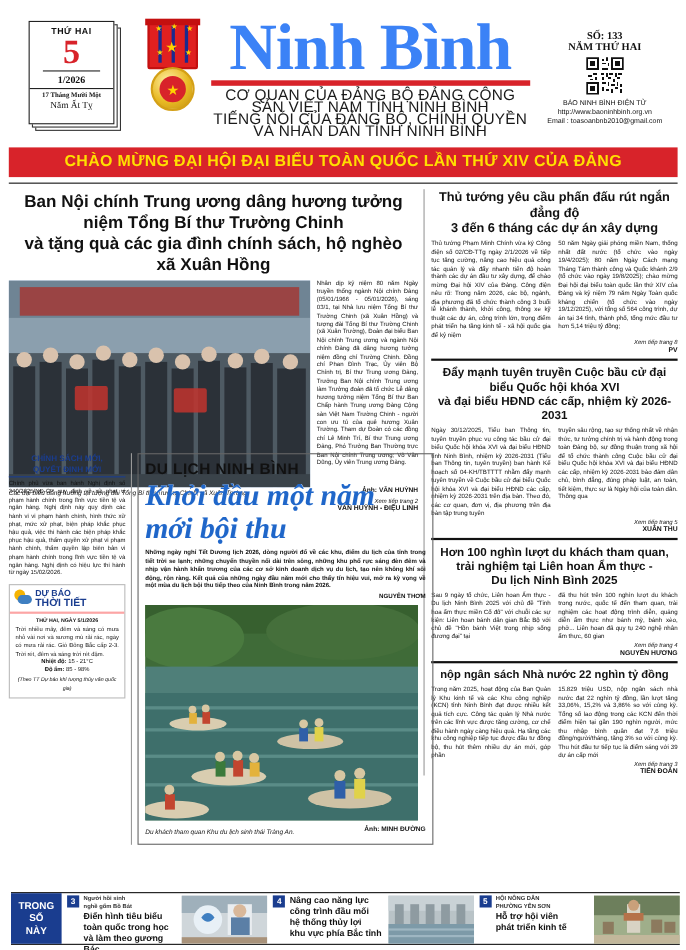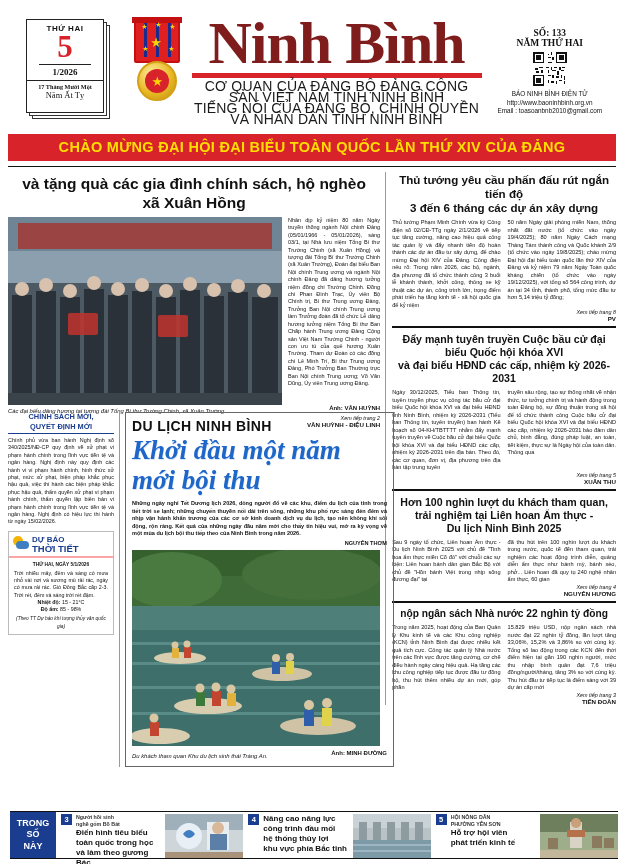--- a/index.html
+++ b/index.html
@@ -37,21 +37,21 @@
   .medal .star-sm { position:absolute; color:#ffd400; font-size:7px; line-height:7px; }
   .medal .star-big { position:absolute; left:30px; top:18px; color:#ffd400; font-size:13px; }
   .medal .disc { position:absolute; left:17px; top:44px; width:40px; height:40px; border-radius:50%;
                  background:radial-gradient(circle at 38% 32%, #fff0a8, #e8b923 55%, #c08f10);
                  border:2px solid #d4a017; }
   .medal .disc-in { position:absolute; left:6px; top:6px; width:24px; height:24px; border-radius:50%;
                     background:#d8232a; display:flex; align-items:center; justify-content:center;
                     color:#ffd400; font-size:13px; }
 
   .title-block { flex:1; text-align:center; margin-left:4px; }
-  .nb-title { font-family:"Liberation Serif", serif; font-weight:bold; color:#7f1d1d;
+  .nb-title { font-family:"Liberation Serif", serif; font-weight:bold; color:#3b82f6;
               font-size:60px; line-height:58px; letter-spacing:-1px; }
   .nb-redbar { height:5px; background:#d8232a; margin:1px auto 3px; width:290px; }
   .nb-sub { font-weight:normal; font-size:14px; letter-spacing:.2px; color:#1a1a1a; line-height:11px; }
 
   .issue-block { width:150px; text-align:center; padding-top:6px; }
   .issue-no { font-family:"Liberation Serif", serif; font-weight:bold; font-size:9.5px; }
   .issue-yr { font-family:"Liberation Serif", serif; font-weight:bold; font-size:9.5px; margin-bottom:4px; }
   .qr { width:34px; height:34px; margin:0 auto 4px; }
   .issue-meta { font-size:6.4px; line-height:8.6px; }
 
@@ -214,20 +214,21 @@
     </div>
   </div>
 
   <div class="welcome">CHÀO MỪNG ĐẠI HỘI ĐẠI BIỂU TOÀN QUỐC LẦN THỨ XIV CỦA ĐẢNG</div>
   <div class="hr-thin"></div>
 
   <div class="content">
 
     <div class="col-main">
       <div class="lead-head">
+        <div>Ban Nội chính Trung ương dâng hương tưởng niệm Tổng Bí thư Trường Chinh</div>
         <div>và tặng quà các gia đình chính sách, hộ nghèo xã Xuân Hồng</div>
       </div>
       <div style="display:flex; gap:6px;">
         <div class="photo" style="width:274px;height:188px;">
           <svg width="274" height="188" viewBox="0 0 274 188" preserveAspectRatio="none">
             <rect width="274" height="188" fill="#b9c6cf"></rect>
             <rect y="0" width="274" height="70" fill="#8b9fae"></rect>
             <rect y="0" width="274" height="34" fill="#6f8494"></rect>
             <rect x="10" y="6" width="254" height="26" fill="#a82f2a" opacity=".75"></rect>
             <rect x="0" y="66" width="274" height="122" fill="#4e5a63"></rect>
@@ -275,21 +276,21 @@
         <div class="byline">Ảnh: VĂN HUỲNH</div>
       </div>
       <div class="src">Xem tiếp trang 2</div>
       <div class="author">VĂN HUỲNH - ĐIỆU LINH</div>
     </div>
 
     <div class="col-right">
 
       <div>
         <div class="r-head">
-          <div>Thủ tướng yêu cầu phấn đấu rút ngắn tiến độ</div>
+          <div>Thủ tướng yêu cầu phấn đấu rút ngắn đẳng độ</div>
           <div>3 đến 6 tháng các dự án xây dựng</div>
         </div>
         <div style="display:flex;gap:7px;font-size:5.6px;line-height:7.5px;text-align:justify;">
           <div style="flex:1">Thủ tướng Phạm Minh Chính vừa ký Công điện số 02/CĐ-TTg ngày 2/1/2026 về tiếp tục tăng cường, nâng cao hiệu quả công tác quản lý và đẩy nhanh tiến độ hoàn thành các dự án đầu tư xây dựng, để chào mừng Đại hội XIV của Đảng.
 
 Công điện nêu rõ: Trong năm 2026, các bộ, ngành, địa phương đã tổ chức thành công 3 buổi lễ khánh thành, khởi công, thông xe kỹ thuật các dự án, công trình lớn, trọng điểm phát triển hạ tầng kinh tế - xã hội quốc gia để kỷ niệm</div>
           <div style="flex:1">50 năm Ngày giải phóng miền Nam, thống nhất đất nước (tổ chức vào ngày 19/4/2025); 80 năm Ngày Cách mạng Tháng Tám thành công và Quốc khánh 2/9 (tổ chức vào ngày 19/8/2025); chào mừng Đại hội đại biểu toàn quốc lần thứ XIV của Đảng và kỷ niệm 79 năm Ngày Toàn quốc kháng chiến (tổ chức vào ngày 19/12/2025), với tổng số 564 công trình, dự án tại 34 tỉnh, thành phố, tổng mức đầu tư hơn 5,14 triệu tỷ đồng;</div>
         </div>
         <div class="src">Xem tiếp trang 8</div>
         <div class="author">PV</div>

